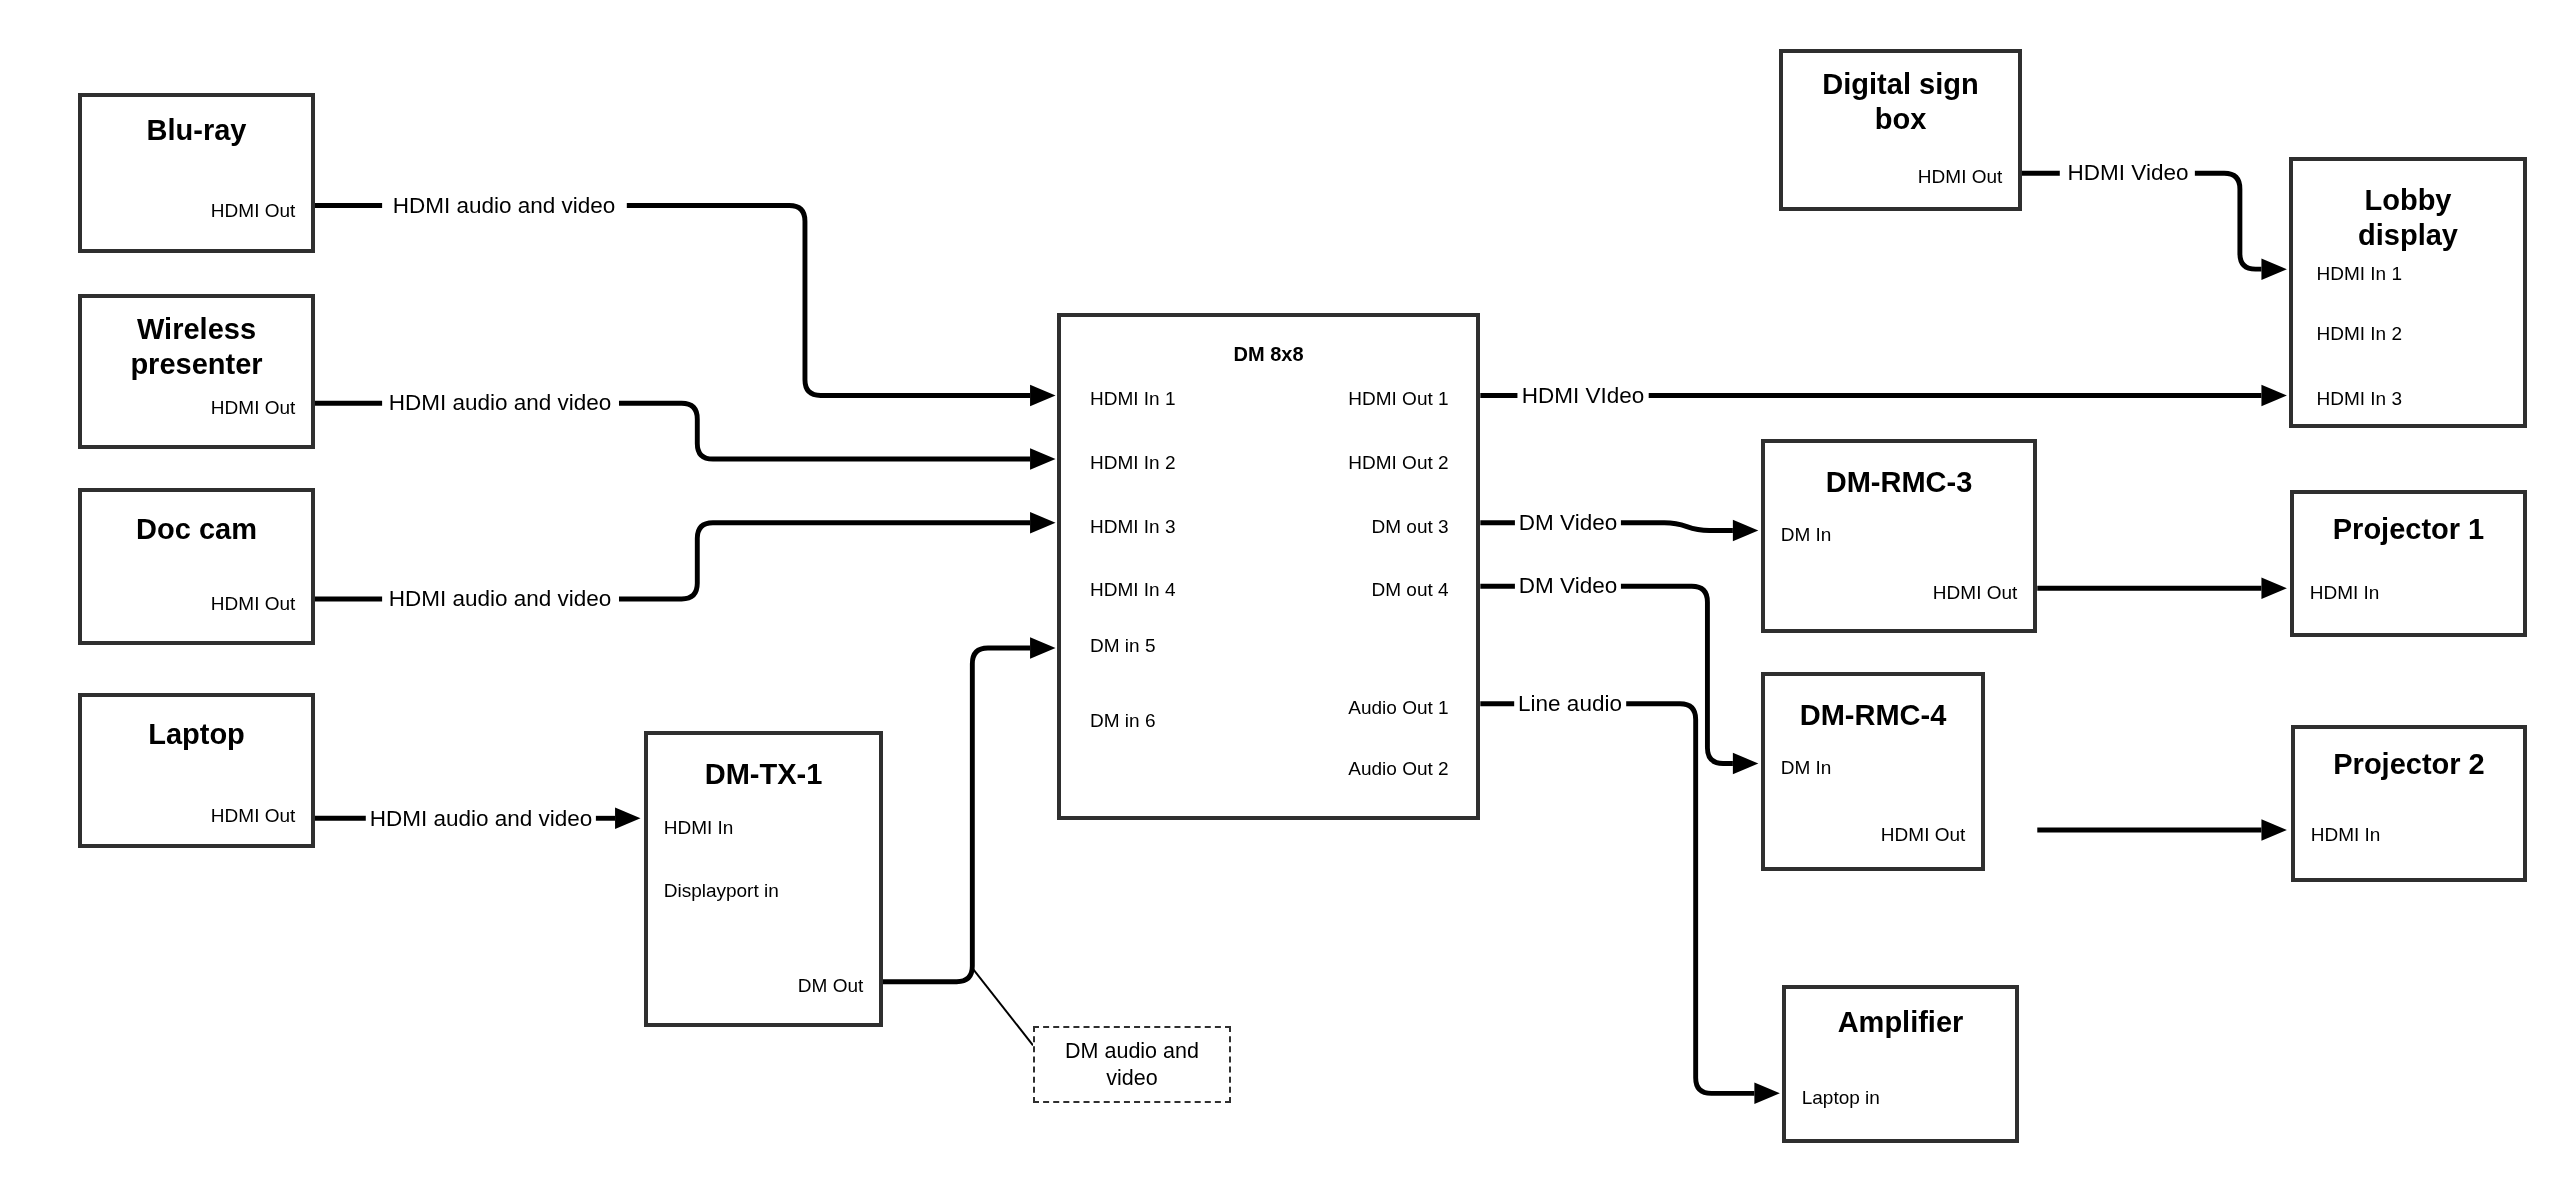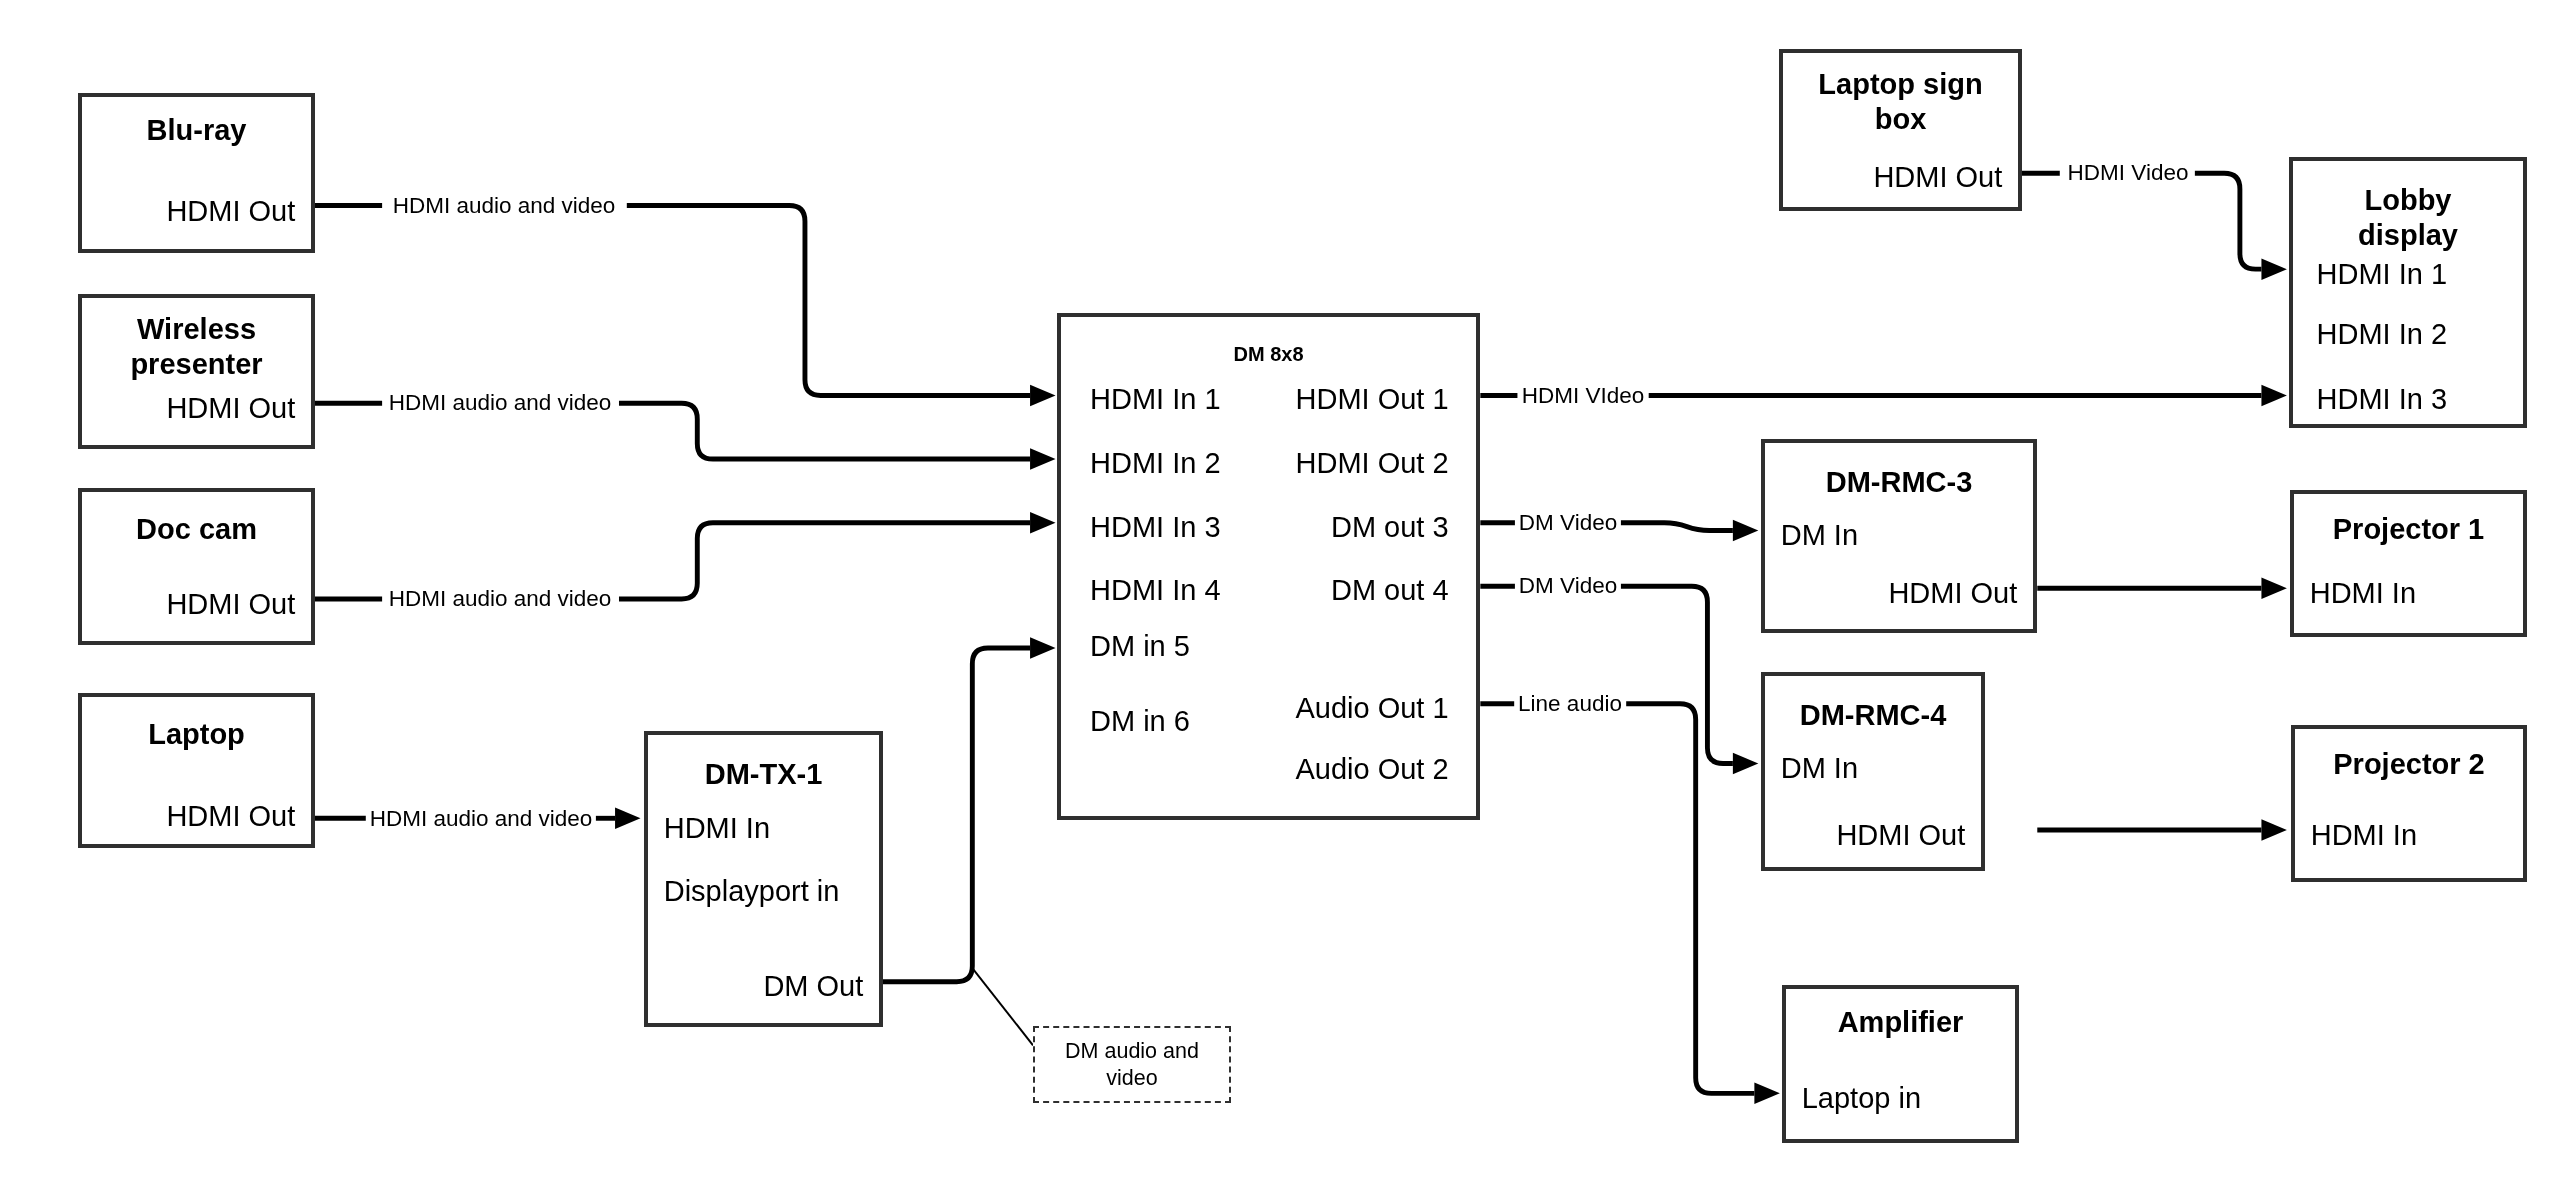--- a/index.html
+++ b/index.html
@@ -24,21 +24,21 @@
   .node .title{
     position:absolute;left:0;right:0;
     text-align:center;
     font-weight:bold;
     font-size:29px;line-height:35px;
     white-space:pre-line;
   }
   .node .title.narrow{left:50%;transform:translateX(-50%);right:auto;}
   .port{
     position:absolute;
-    font-size:29px;line-height:26.4px;
+    font-size:19px;line-height:26.4px;
     white-space:nowrap;
     transform:translateY(-50%);
   }
   .wlabel{
     position:absolute;
     transform:translate(-50%,-50%);
     font-size:22.5px;line-height:22.5px;
     white-space:nowrap;
     background:#ffffff;
     padding:0 3.9px;
@@ -173,21 +173,21 @@
     <span class="port" style="left:29px;top:404px;">DM in 6</span>
     <span class="port" style="right:27.4px;top:82px;">HDMI Out 1</span>
     <span class="port" style="right:27.4px;top:146px;">HDMI Out 2</span>
     <span class="port" style="right:27.4px;top:210px;">DM out 3</span>
     <span class="port" style="right:27.4px;top:273px;">DM out 4</span>
     <span class="port" style="right:27.4px;top:391px;">Audio Out 1</span>
     <span class="port" style="right:27.4px;top:452px;">Audio Out 2</span>
   </div>
 
   <div class="node" style="left:1779px;top:49px;width:243px;height:162px;">
-    <div class="title narrow" style="top:13.7px;width:196px;">Laptop sign box</div>
+    <div class="title narrow" style="top:13.7px;width:196px;">Digital sign box</div>
     <span class="port" style="right:15.7px;top:124px;">HDMI Out</span>
   </div>
 
   <div class="node" style="left:2289px;top:157px;width:238px;height:271px;">
     <div class="title narrow" style="top:21.5px;width:137px;">Lobby display</div>
     <span class="port" style="left:23.5px;top:113px;">HDMI In 1</span>
     <span class="port" style="left:23.5px;top:173px;">HDMI In 2</span>
     <span class="port" style="left:23.5px;top:238px;">HDMI In 3</span>
   </div>
 

